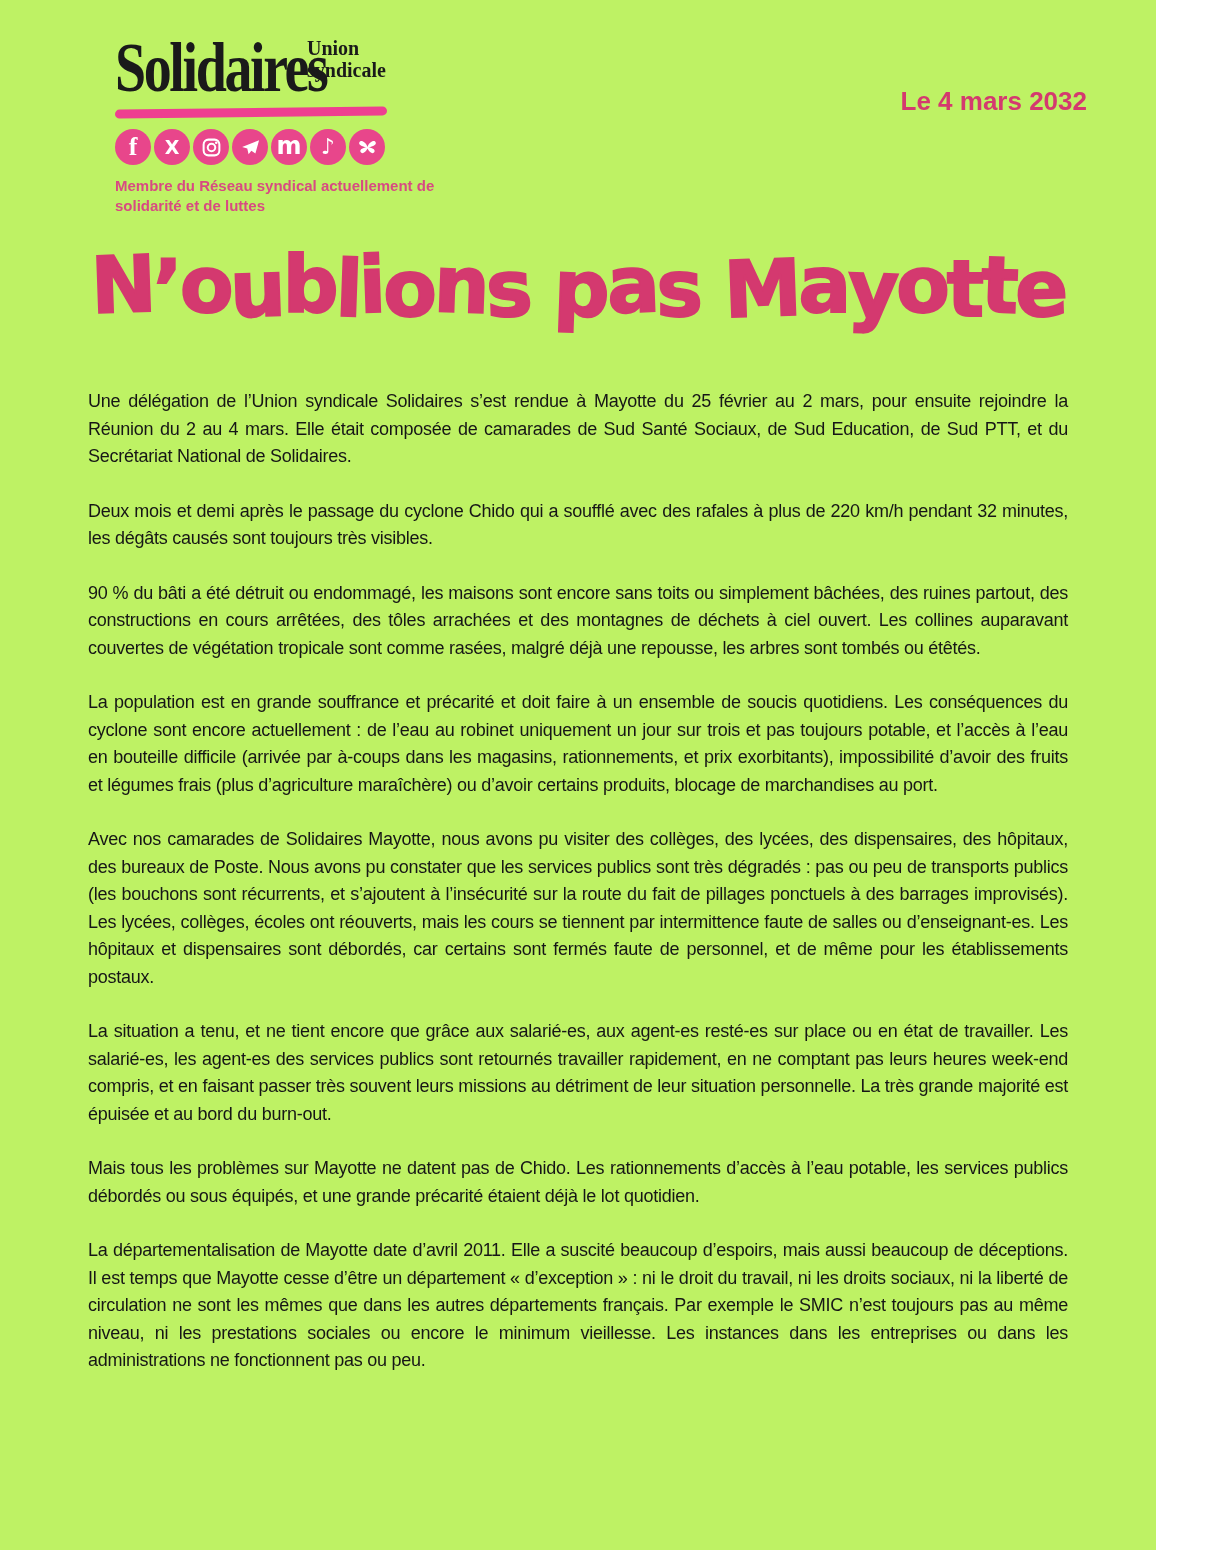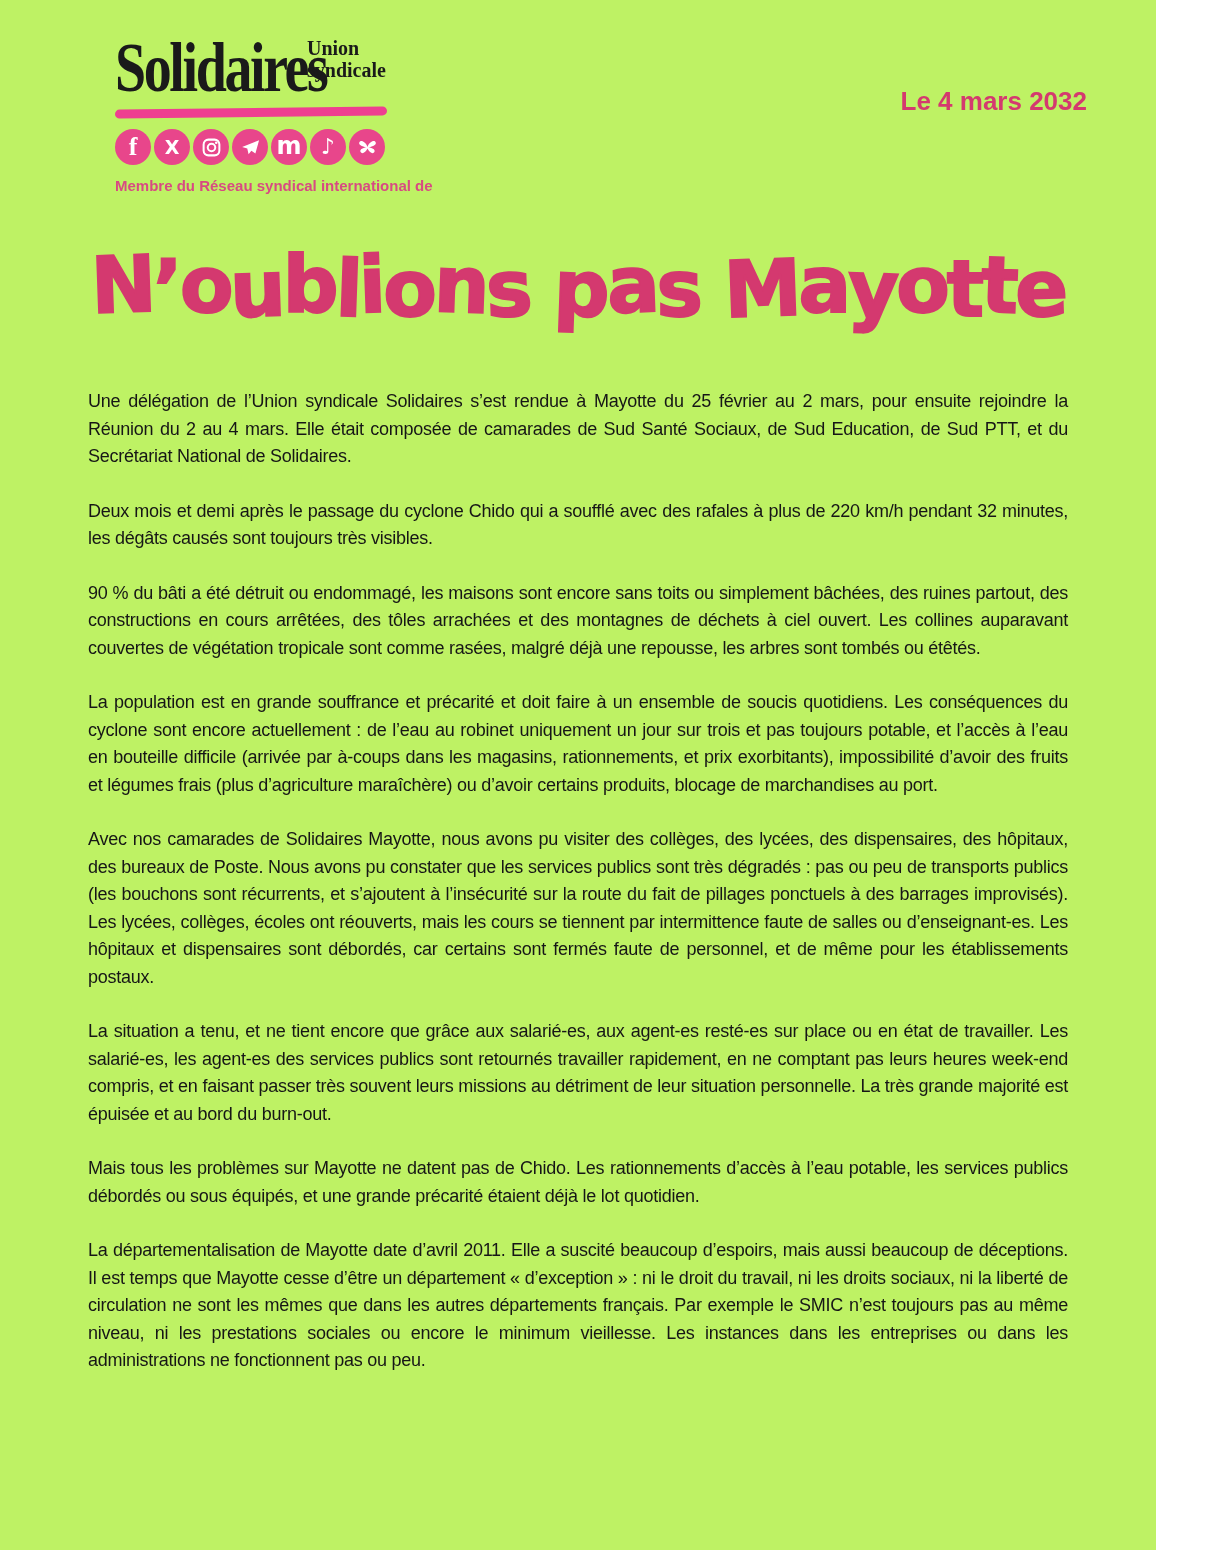--- a/index.html
+++ b/index.html
@@ -88,21 +88,22 @@
         <span class="glyph-note">♪</span>
       </span>
       <span class="sicon">
         <svg viewBox="0 0 24 24" width="23" height="23">
           <path d="M12 11.5 C10.5 6.5, 5 3.5, 3.5 6.5 C2 9.5, 8 11.5, 11 11.8 C8.2 12.2, 3.2 13.8, 4.8 16.8 C6.4 19.8, 10.5 16.5, 12 13 C13.5 16.5, 17.6 19.8, 19.2 16.8 C20.8 13.8, 15.8 12.2, 13 11.8 C16 11.5, 22 9.5, 20.5 6.5 C19 3.5, 13.5 6.5, 12 11.5 Z" fill="#ffffff"></path>
         </svg>
       </span>
     </div>
 
     <div class="membership">
-      <span style="display:block">Membre du Réseau syndical international de</span>
+      <span style="display:block">Membre du Réseau syndical actuellement de</span>
+      <span style="display:block">solidarité et de luttes</span>
     </div>
   </div>
 
   <div class="doc-date">Le 4 mars 2032</div>
 
   <h1 class="doc-title"><span style="display: inline-block; transform: rotate(-2deg) translateY(-2px);">N</span><span style="display: inline-block; transform: rotate(0deg) translateY(2px);">’</span><span style="display: inline-block; transform: rotate(2deg) translateY(-2px);">o</span><span style="display: inline-block; transform: rotate(-2deg) translateY(2px);">u</span><span style="display: inline-block; transform: rotate(0deg) translateY(-2px);">b</span><span style="display: inline-block; transform: rotate(2deg) translateY(2px);">l</span><span style="display: inline-block; transform: rotate(-2deg) translateY(-2px);">i</span><span style="display: inline-block; transform: rotate(0deg) translateY(2px);">o</span><span style="display: inline-block; transform: rotate(2deg) translateY(-2px);">n</span><span style="display: inline-block; transform: rotate(-2deg) translateY(2px);">s</span><span style="display: inline-block;">&nbsp;</span><span style="display: inline-block; transform: rotate(2deg) translateY(2px);">p</span><span style="display: inline-block; transform: rotate(-2deg) translateY(-2px);">a</span><span style="display: inline-block; transform: rotate(0deg) translateY(2px);">s</span><span style="display: inline-block;">&nbsp;</span><span style="display: inline-block; transform: rotate(-2deg) translateY(2px);">M</span><span style="display: inline-block; transform: rotate(0deg) translateY(-2px);">a</span><span style="display: inline-block; transform: rotate(2deg) translateY(2px);">y</span><span style="display: inline-block; transform: rotate(-2deg) translateY(-2px);">o</span><span style="display: inline-block; transform: rotate(0deg) translateY(2px);">t</span><span style="display: inline-block; transform: rotate(2deg) translateY(-2px);">t</span><span style="display: inline-block; transform: rotate(-2deg) translateY(2px);">e</span></h1>
 
   <div class="doc-body">
     <p>Une délégation de l’Union syndicale Solidaires s’est rendue à Mayotte du 25 février au 2 mars, pour ensuite rejoindre la Réunion du 2 au 4 mars. Elle était composée de camarades de Sud Santé Sociaux, de Sud Education, de Sud PTT, et du Secrétariat National de Solidaires.</p>
     <p>Deux mois et demi après le passage du cyclone Chido qui a soufflé avec des rafales à plus de 220 km/h pendant 32 minutes, les dégâts causés sont toujours très visibles.</p>

